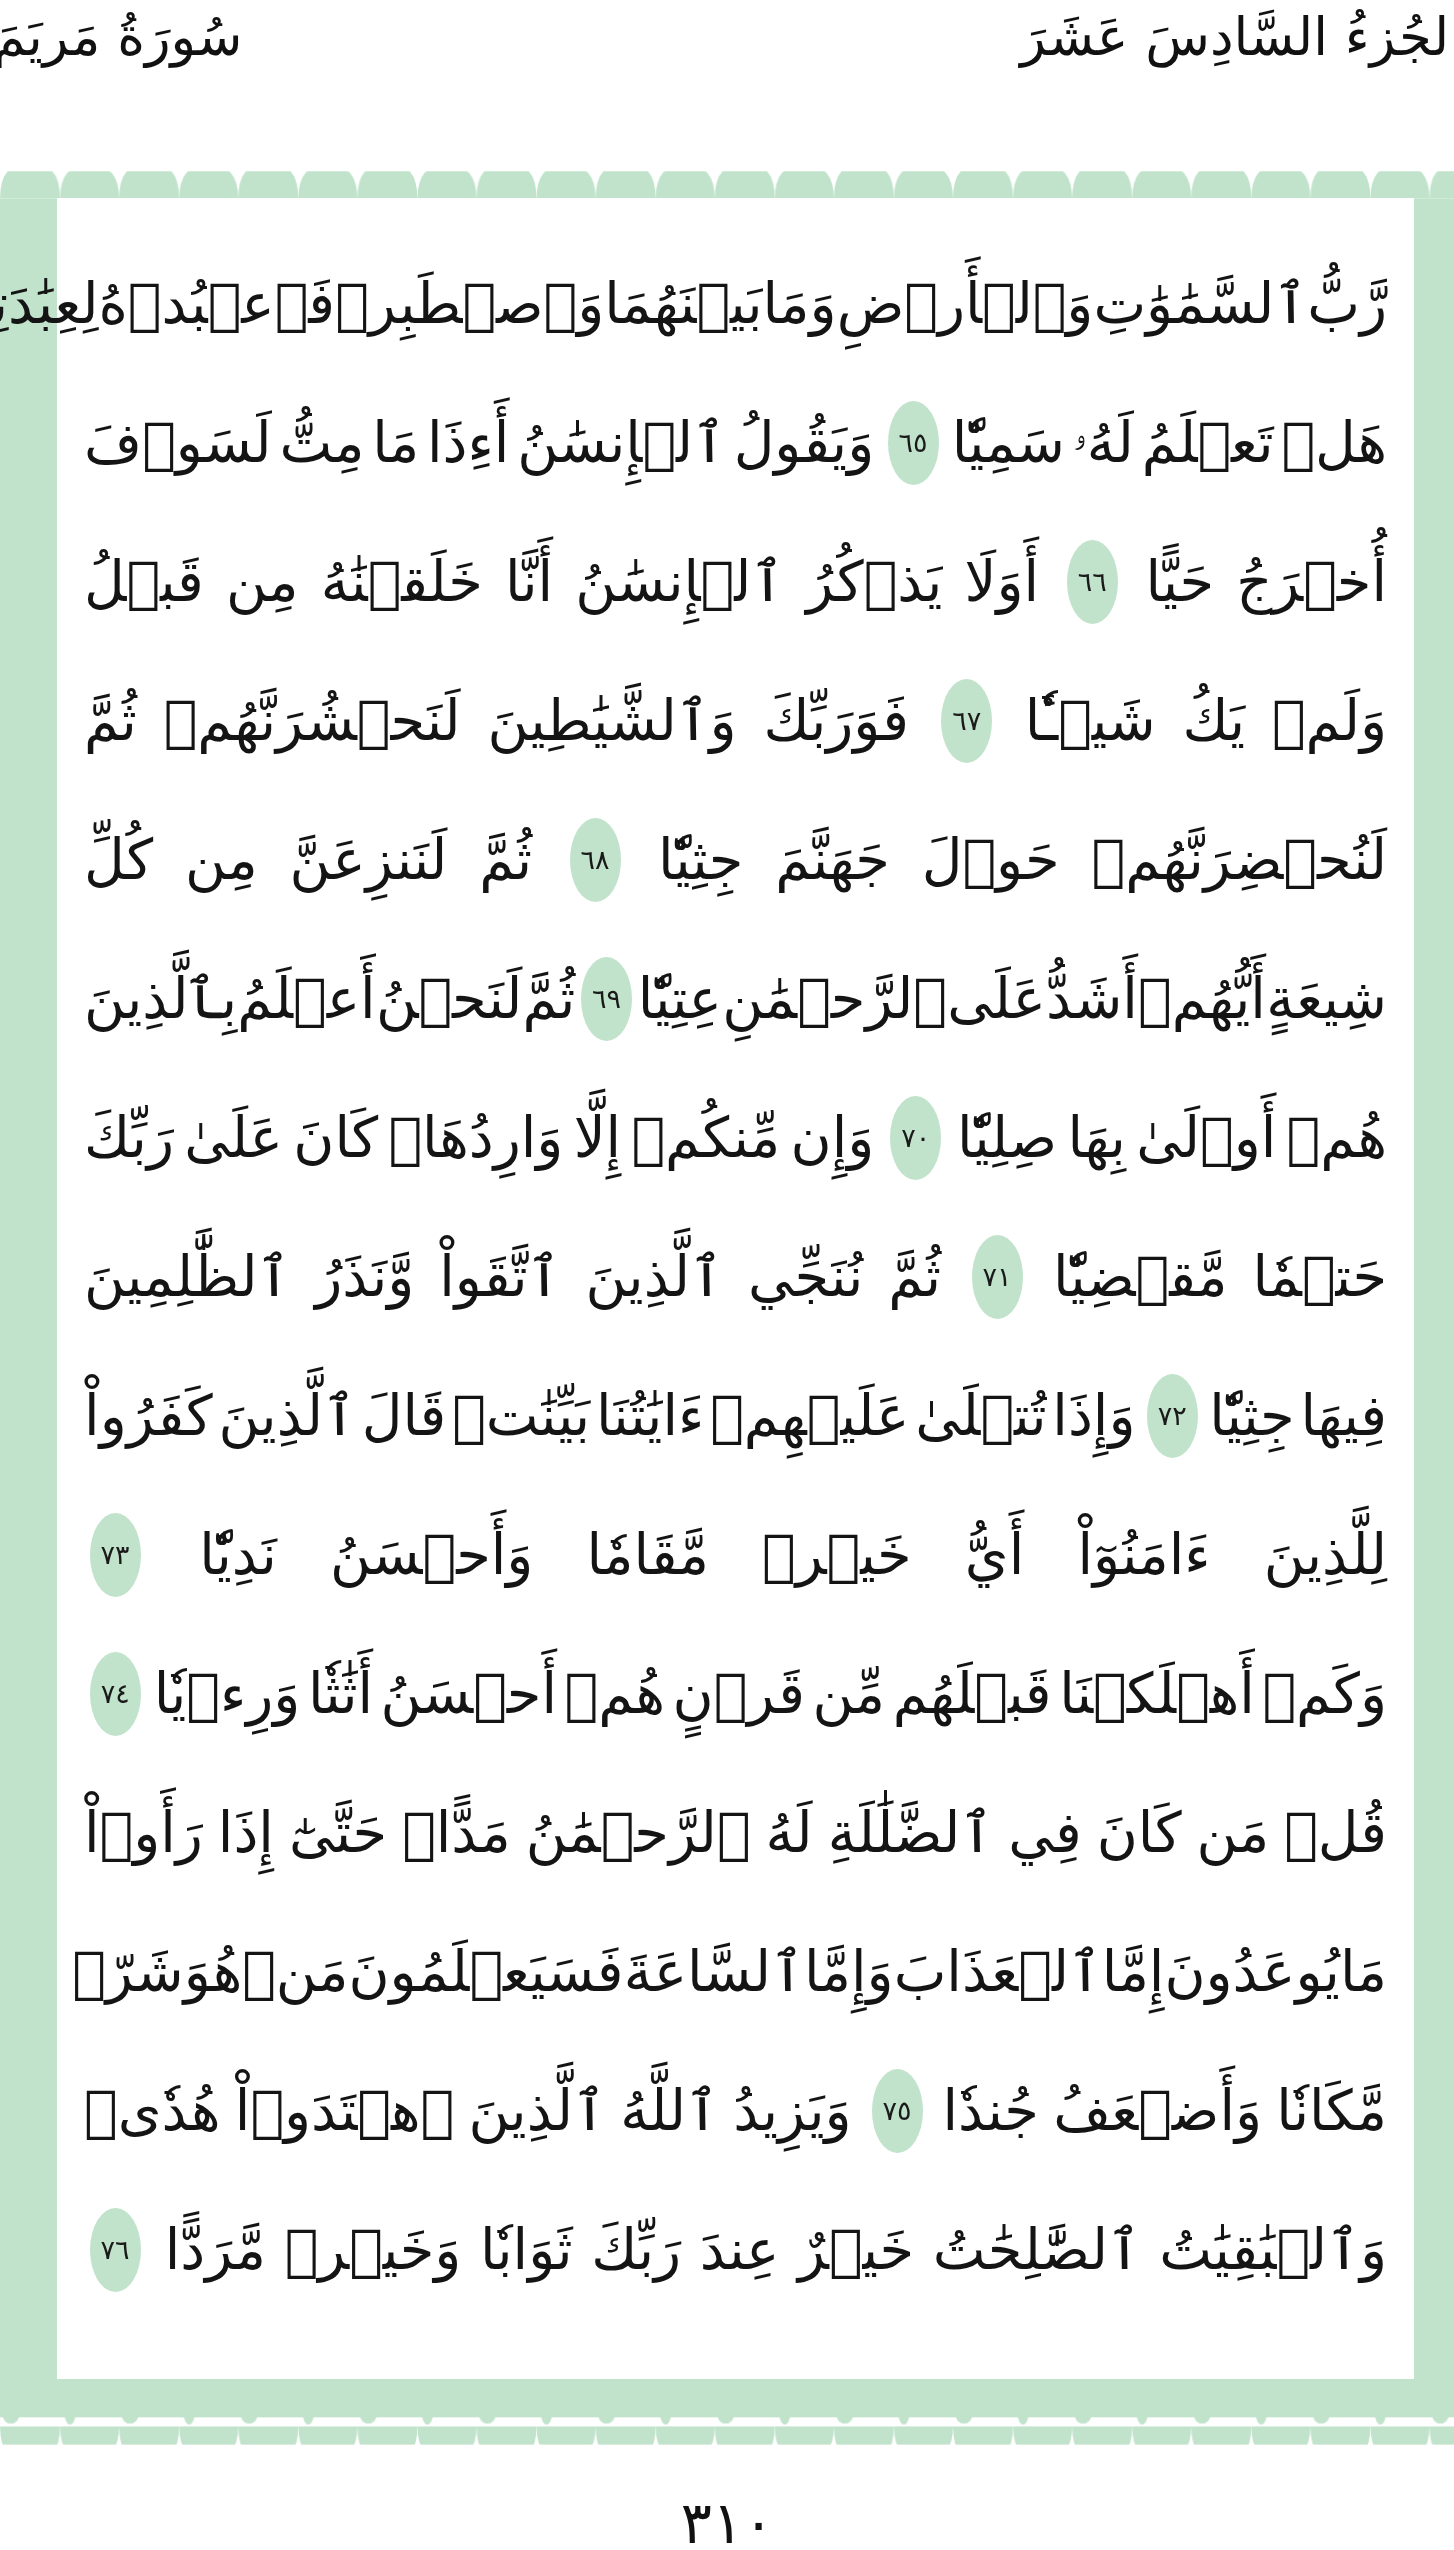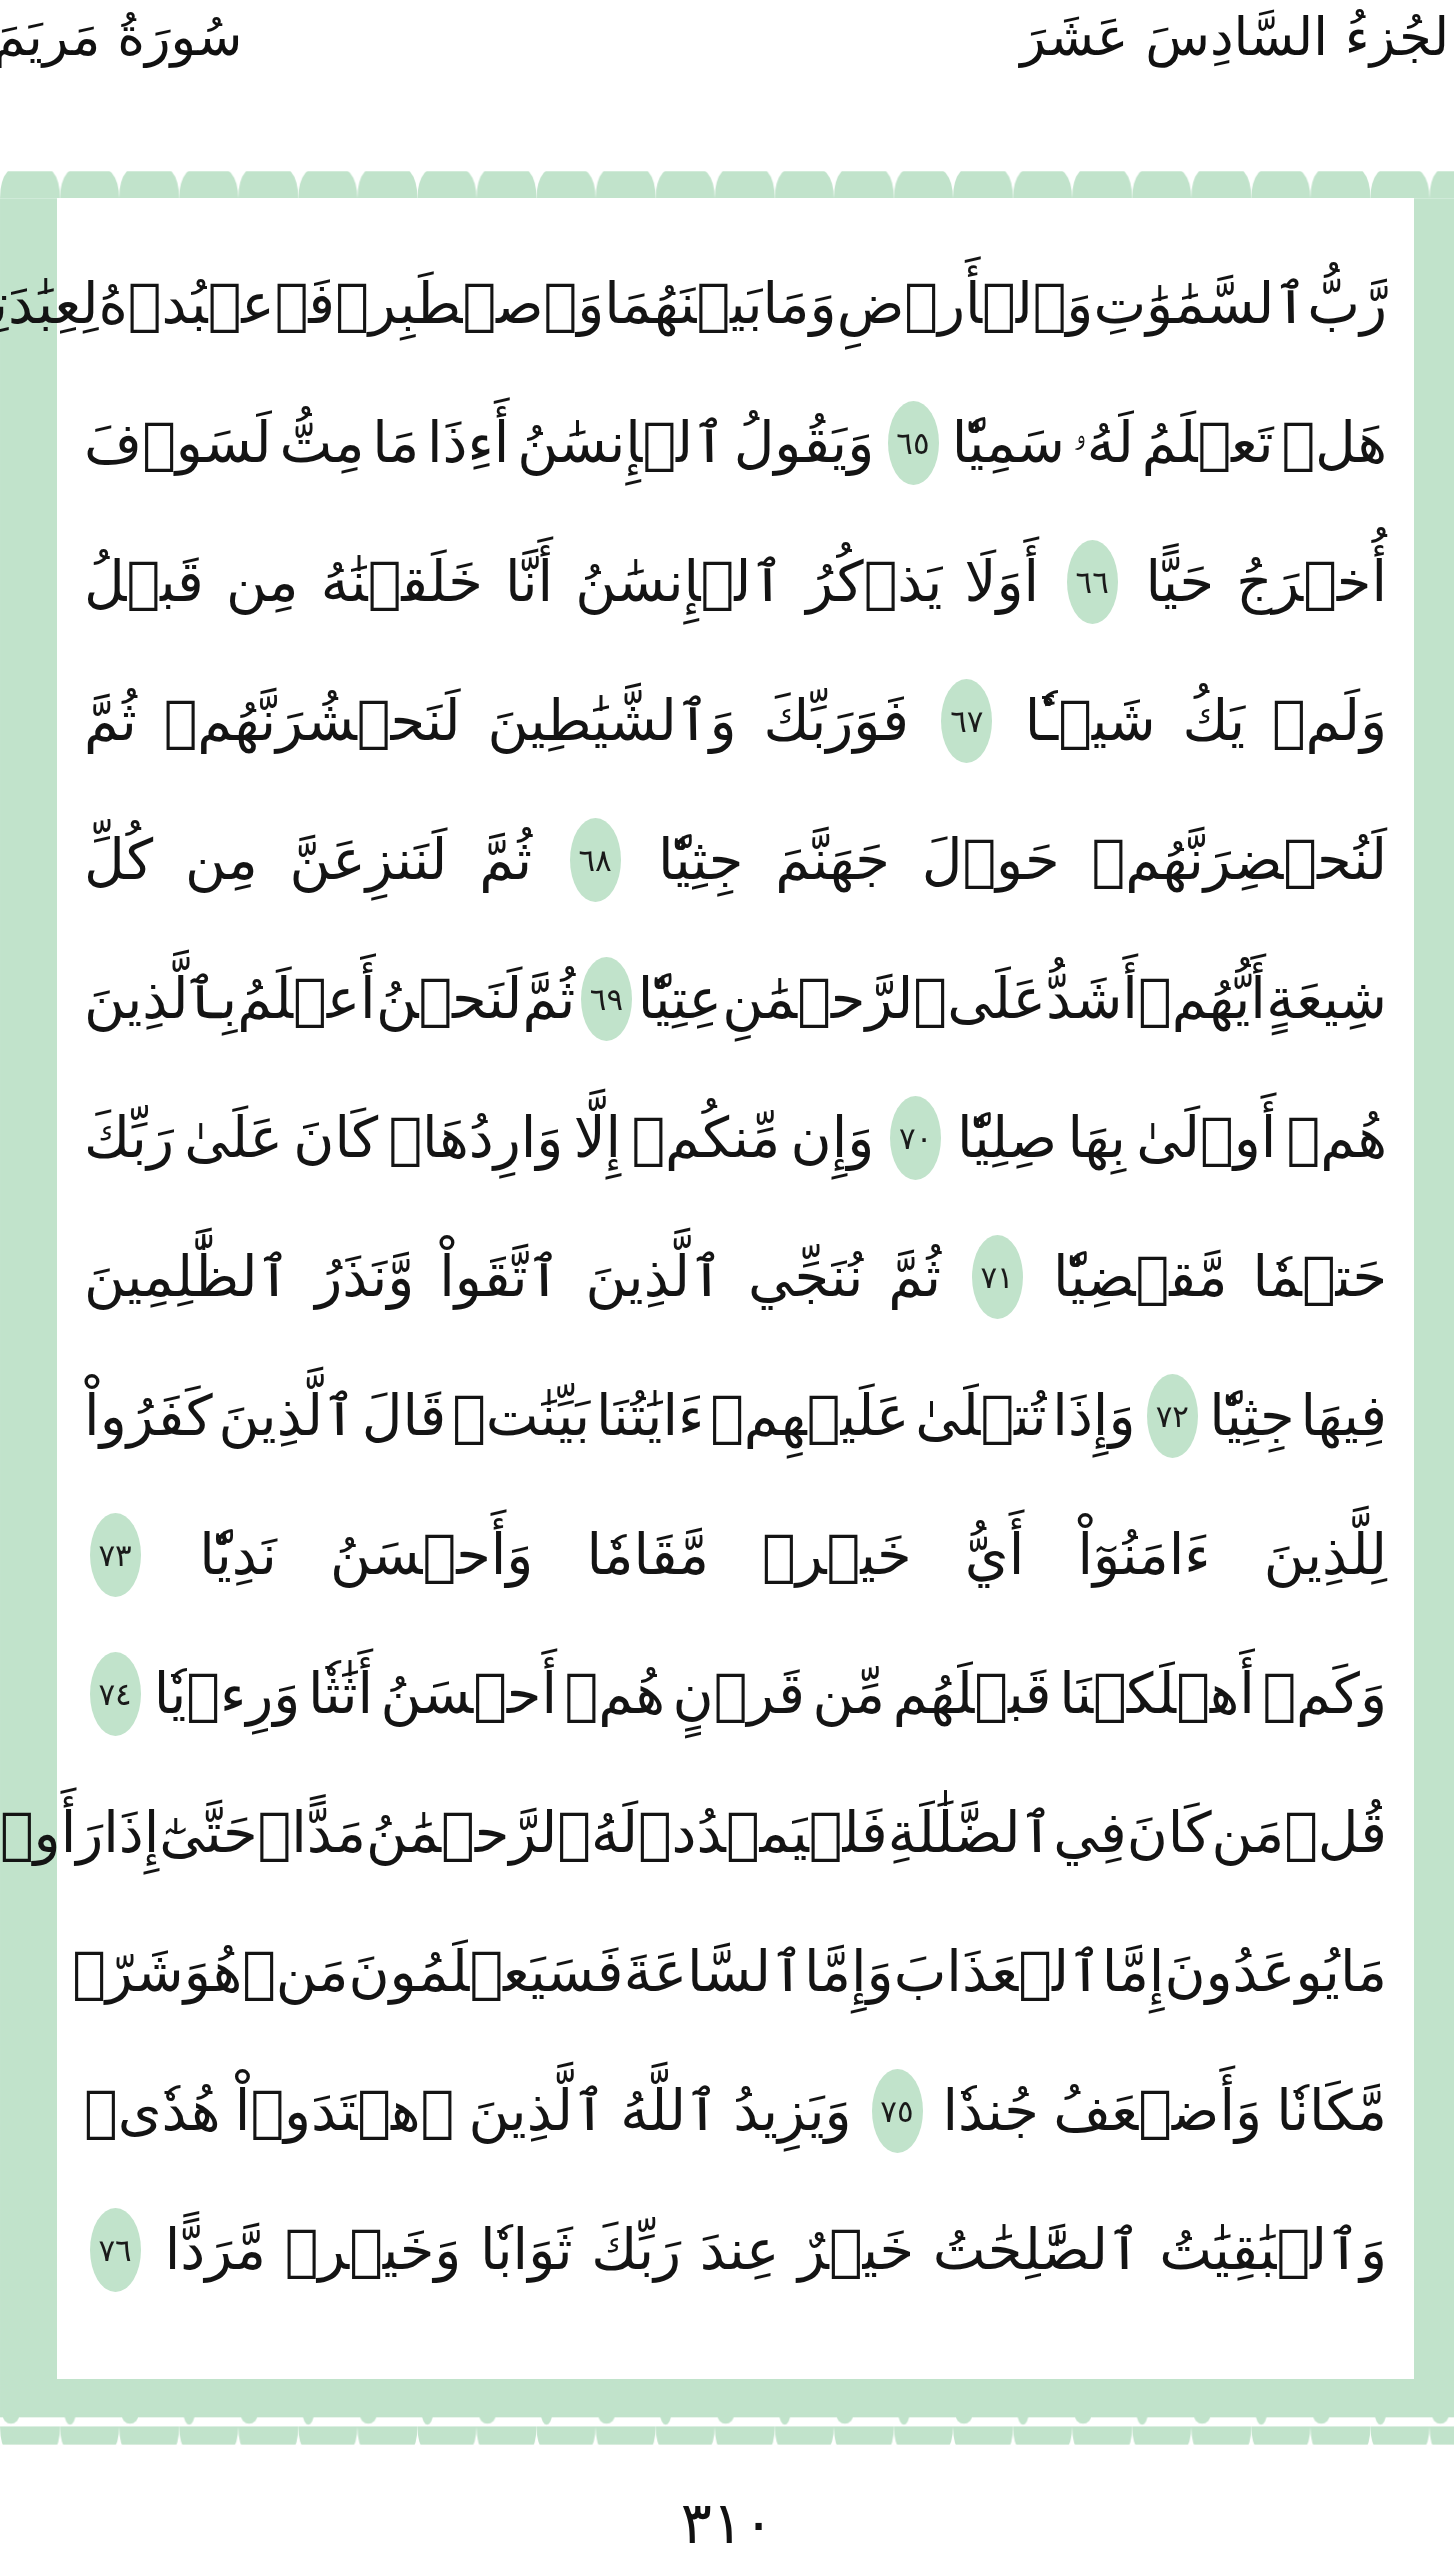--- a/index.html
+++ b/index.html
@@ -25,21 +25,21 @@
     direction:rtl;
   }
   .line {
     height:139px; display:flex; align-items:center; justify-content:space-between;
     font-size:56px; direction:rtl; white-space:nowrap;
   }
   .seg { display:inline-block; }
   .marker {
     display:inline-flex; align-items:center; justify-content:center;
     width:51px; height:84px; background:#c1e3cb; border-radius:50% / 50%;
-    font-size:31px; color:#1a1a1a; flex:0 0 auto; margin:0 5.5px;
+    font-size:27px; color:#1a1a1a; flex:0 0 auto; margin:0 5.5px;
   }
   .page-num {
     position:absolute; left:0; width:1455px; top:2491px; text-align:center;
     font-size:58px; line-height:64px; color:#111;
   }
 </style>
 </head>
 <body>
 
 <div id="juz-title" class="header-text">الجُزءُ السَّادِسَ عَشَرَ</div>
@@ -193,21 +193,20 @@
         <span class="seg">أَثَٰثٗا</span>
         <span class="seg">وَرِءۡيٗا</span>
         <span class="marker">٧٤</span>
       </div>
       <div class="line">
         <span class="seg">قُلۡ</span>
         <span class="seg">مَن</span>
         <span class="seg">كَانَ</span>
         <span class="seg">فِي</span>
         <span class="seg">ٱلضَّلَٰلَةِ</span>
-        <span class="seg">فَلۡيَمۡدُدۡ</span>
         <span class="seg">لَهُ</span>
         <span class="seg">ٱلرَّحۡمَٰنُ</span>
         <span class="seg">مَدًّاۚ</span>
         <span class="seg">حَتَّىٰٓ</span>
         <span class="seg">إِذَا</span>
         <span class="seg">رَأَوۡاْ</span>
       </div>
       <div class="line">
         <span class="seg">مَا</span>
         <span class="seg">يُوعَدُونَ</span>

